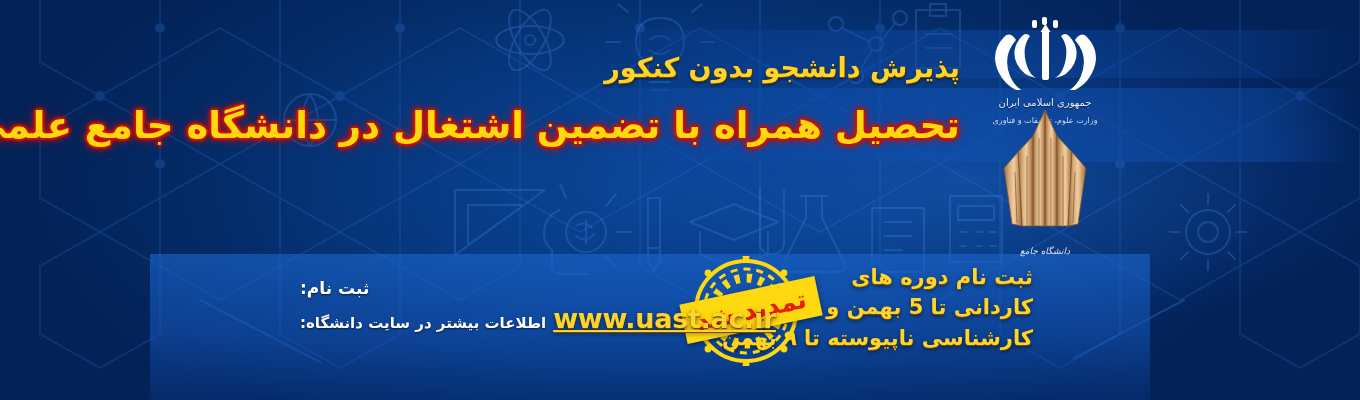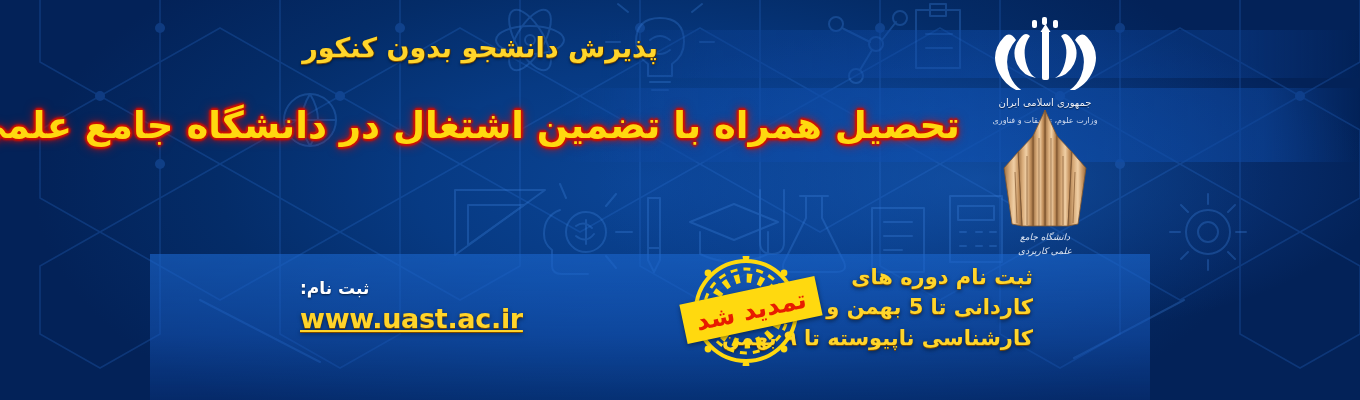--- a/index.html
+++ b/index.html
@@ -33,21 +33,21 @@
     position:absolute;left:270px;top:88px;width:800px;height:74px;
     background:linear-gradient(90deg,rgba(10,58,135,0) 0%,rgba(14,72,160,.55) 12%,rgba(16,80,175,.62) 50%,rgba(14,72,160,.55) 88%,rgba(10,58,135,0) 100%);
   }
   .band-sub{
     position:absolute;left:300px;top:30px;width:760px;height:48px;
     background:linear-gradient(90deg,rgba(10,58,135,0) 0%,rgba(13,66,150,.40) 15%,rgba(15,76,170,.46) 50%,rgba(13,66,150,.40) 85%,rgba(10,58,135,0) 100%);
   }
 
   
   .headline-top{
-    position:absolute;top:32px;left:0;width:960px;text-align:center;
+    position:absolute;top:52px;left:0;width:960px;text-align:right;
     font-size:27px;font-weight:bold;color:#ffd52b;
     letter-spacing:.5px;
     text-shadow:0 1px 0 #7a4a00,0 2px 3px rgba(0,0,0,.55),1px 0 0 #5c3600;
     direction:rtl;
   }
   .headline-main{
     position:absolute;top:104px;left:0;width:960px;text-align:center;
     font-size:37px;font-weight:bold;color:#ffd90f;
     direction:rtl;white-space:nowrap;
     text-shadow:
@@ -275,21 +275,20 @@
         <path d="M58 44 L44 60 L52 116 L62 118 Z"></path>
       </g>
       <g stroke="#8a5f37" stroke-width="1" fill="none" opacity=".75">
         <path d="M85 10 L85 118 M79 30 L79 118 M91 30 L91 118
                  M67 48 L67 117 M103 48 L103 117 M55 64 L57 115 M115 64 L113 115"></path>
       </g>
     </svg>
 
     <div class="uni-name">
       <div>دانشگاه جامع</div>
-      <div>علمی کاربردی</div>
     </div>
   </div>
 
   <div class="deadline">
     <div>ثبت نام دوره های</div>
     <div>کاردانی تا 5 بهمن و</div>
     <div>کارشناسی ناپیوسته تا ۹ بهمن</div>
   </div>
 
   <div class="stamp">
@@ -312,16 +311,17 @@
       <span>تمدید شد</span>
     </div>
   </div>
 
   <div class="urls">
     <div class="url-row">
       <span class="url-label">ثبت نام:</span>
     </div>
     <div class="url-row second">
       <span class="url-value">www.uast.ac.ir</span>
+      <span class="url-label">اطلاعات بیشتر در سایت دانشگاه:</span>
     </div>
   </div>
 
 </div>
 
 </body></html>

